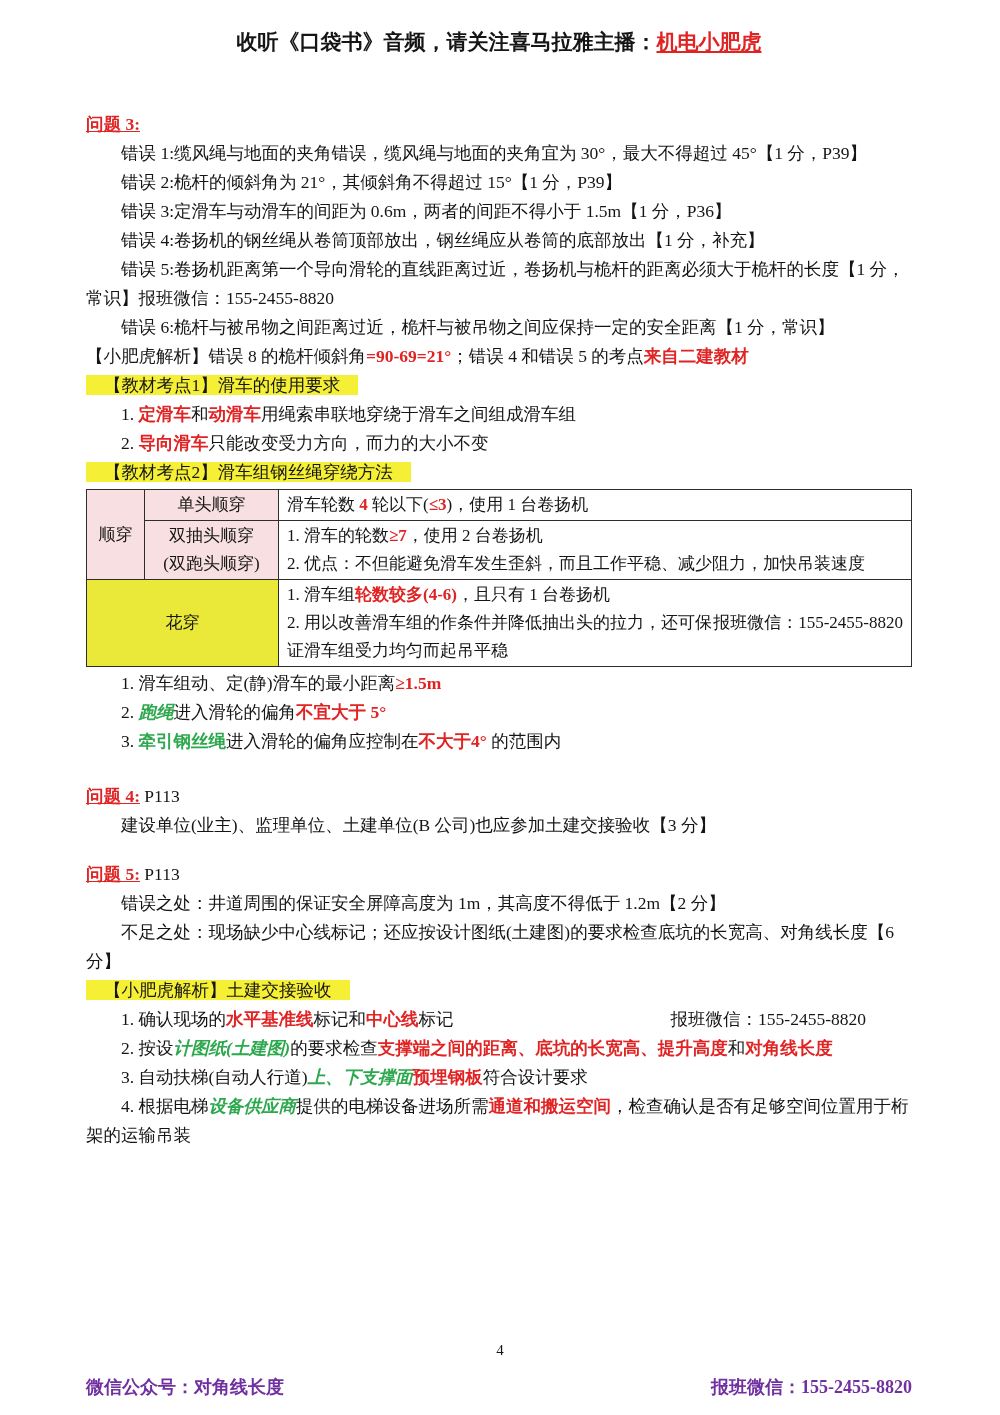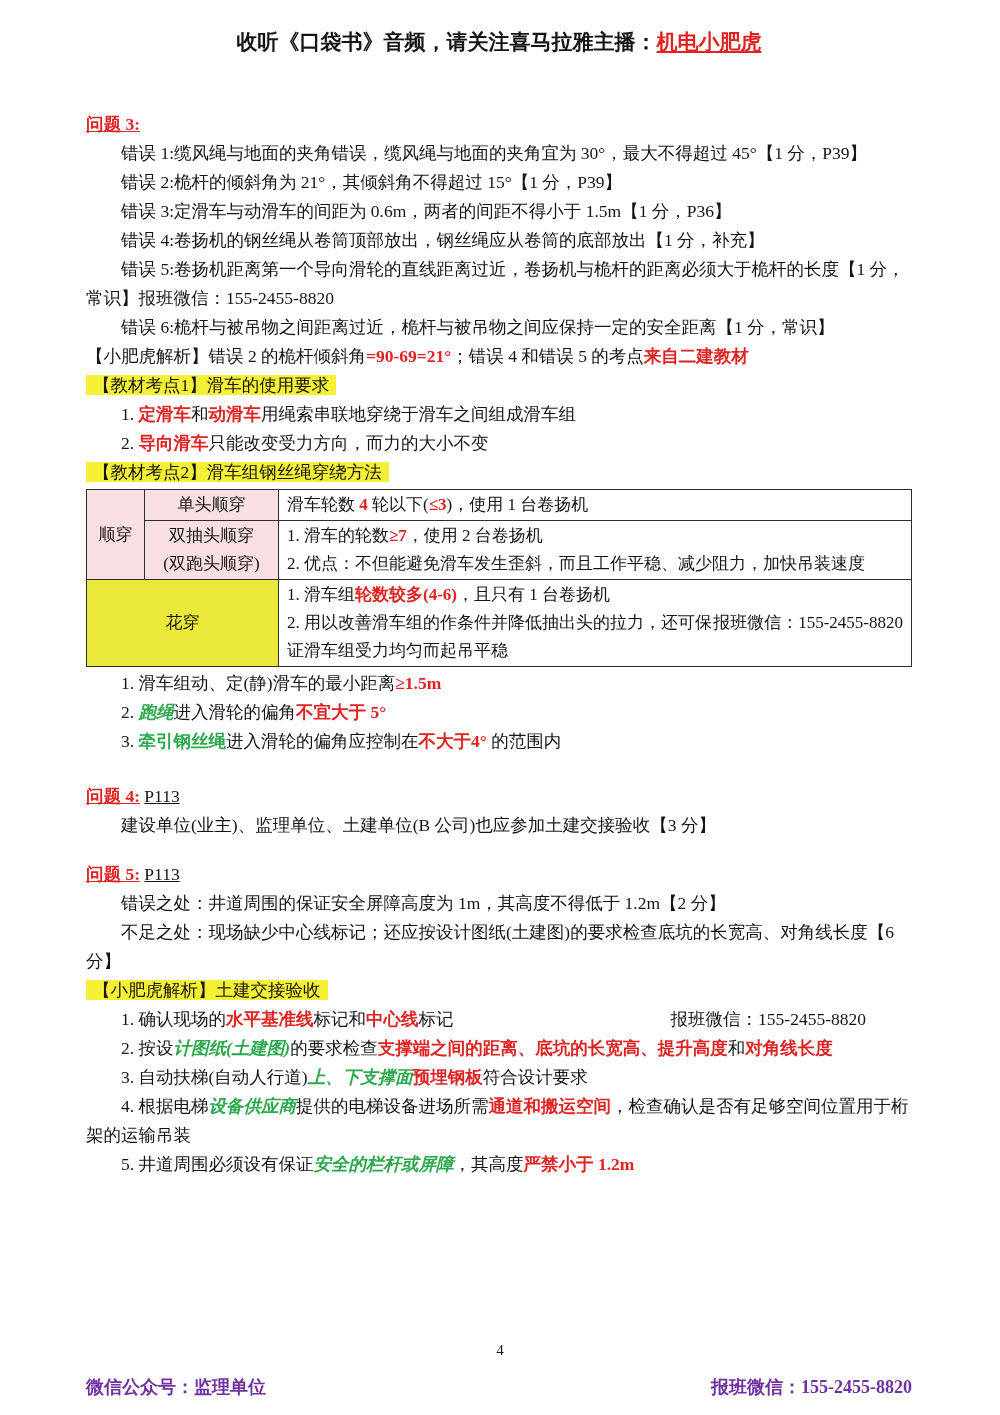--- a/index.html
+++ b/index.html
@@ -21,23 +21,23 @@
     font-size:17.5px;line-height:29px;color:var(--ink);
   }
   .content{padding:26px 88px 0 86px;}
   .doc-title{
     text-align:center;font-size:21px;font-weight:bold;
     line-height:32px;margin-bottom:52px;white-space:nowrap;
   }
   .doc-title a{color:var(--red);text-decoration:underline;cursor:pointer;}
   .q-heading{font-weight:bold;}
   .q-label{color:var(--red);text-decoration:underline;}
-  .q-ref{color:var(--ink);font-weight:normal;text-decoration:underline;}
+  .q-ref{color:var(--ink);font-weight:normal;}
   .ind{text-indent:2em;}
-  .hl-line .hl{background:var(--hl);padding:0 7px;}
+  .hl-line .hl{background:var(--hl);padding:0 18px;}
   .seg-k{color:var(--ink);}
   .seg-rb{color:var(--red);font-weight:bold;}
   .seg-gb{color:var(--green);font-weight:bold;}
   .seg-gbi{color:var(--green);font-weight:bold;font-style:italic;}
   .sec-q4{margin-top:26px;}
   .sec-q5{margin-top:20px;}
   table.threading{
     border-collapse:collapse;width:100%;
     font-size:17px;line-height:28px;margin:2px 0 2px 0;
   }
@@ -74,21 +74,21 @@
     <div class="section">
       <div class="q-heading">
         <span class="q-label">问题 3:</span>
       </div>
       <div class="ind"><span class="seg-k">错误 1:缆风绳与地面的夹角错误，缆风绳与地面的夹角宜为 30°，最大不得超过 45°【1 分，P39】</span></div>
       <div class="ind"><span class="seg-k">错误 2:桅杆的倾斜角为 21°，其倾斜角不得超过 15°【1 分，P39】</span></div>
       <div class="ind"><span class="seg-k">错误 3:定滑车与动滑车的间距为 0.6m，两者的间距不得小于 1.5m【1 分，P36】</span></div>
       <div class="ind"><span class="seg-k">错误 4:卷扬机的钢丝绳从卷筒顶部放出，钢丝绳应从卷筒的底部放出【1 分，补充】</span></div>
       <div class="ind"><span class="seg-k">错误 5:卷扬机距离第一个导向滑轮的直线距离过近，卷扬机与桅杆的距离必须大于桅杆的长度【1 分，常识】报班微信：155-2455-8820</span></div>
       <div class="ind"><span class="seg-k">错误 6:桅杆与被吊物之间距离过近，桅杆与被吊物之间应保持一定的安全距离【1 分，常识】</span></div>
-      <div><span class="seg-k">【小肥虎解析】错误 2 的桅杆倾斜角</span><span class="seg-rb">=90-69=21°</span><span class="seg-k">；错误 4 和错误 5 的考点</span><span class="seg-rb">来自二建教材</span></div>
+      <div><span class="seg-k">【小肥虎解析】错误 8 的桅杆倾斜角</span><span class="seg-rb">=90-69=21°</span><span class="seg-k">；错误 4 和错误 5 的考点</span><span class="seg-rb">来自二建教材</span></div>
     </div>
 
     <div class="section">
       <div class="hl-line">
         <span class="hl"><span class="seg-k">【教材考点1】滑车的使用要求</span></span>
       </div>
       <div class="ind"><span class="seg-k">1. </span><span class="seg-rb">定滑车</span><span class="seg-k">和</span><span class="seg-rb">动滑车</span><span class="seg-k">用绳索串联地穿绕于滑车之间组成滑车组</span></div>
       <div class="ind"><span class="seg-k">2. </span><span class="seg-rb">导向滑车</span><span class="seg-k">只能改变受力方向，而力的大小不变</span></div>
     </div>
 
@@ -155,23 +155,22 @@
       <div class="hl-line">
         <span class="hl"><span class="seg-k">【小肥虎解析】土建交接验收</span></span>
       </div>
       <div class="ind">
         <span class="inline-contact">报班微信：155-2455-8820</span>
         <span><span class="seg-k">1. 确认现场的</span><span class="seg-rb">水平基准线</span><span class="seg-k">标记和</span><span class="seg-rb">中心线</span><span class="seg-k">标记</span></span>
       </div>
       <div class="ind"><span class="seg-k">2. 按设</span><span class="seg-gbi">计图纸(土建图)</span><span class="seg-k">的要求检查</span><span class="seg-rb">支撑端之间的距离、底坑的长宽高、提升高度</span><span class="seg-k">和</span><span class="seg-rb">对角线长度</span></div>
       <div class="ind"><span class="seg-k">3. 自动扶梯(自动人行道)</span><span class="seg-gbi">上、下支撑面</span><span class="seg-rb">预埋钢板</span><span class="seg-k">符合设计要求</span></div>
       <div class="ind"><span class="seg-k">4. 根据电梯</span><span class="seg-gbi">设备供应商</span><span class="seg-k">提供的电梯设备进场所需</span><span class="seg-rb">通道和搬运空间</span><span class="seg-k">，检查确认是否有足够空间位置用于桁架的运输吊装</span></div>
-      <div class="ind"><span class="seg-k">5. 井道周围必须设有保证</span><span class="seg-gbi">安全的栏杆或屏障</span><span class="seg-k">，其高度</span><span class="seg-rb">严禁小于 1.2m</span></div>
     </div>
 
   </div>
 
   <div class="page-number">4</div>
   <div class="footer-row">
-    <span>微信公众号：监理单位</span>
+    <span>微信公众号：对角线长度</span>
     <span>报班微信：155-2455-8820</span>
   </div>
 </div>
 
 </body></html>

